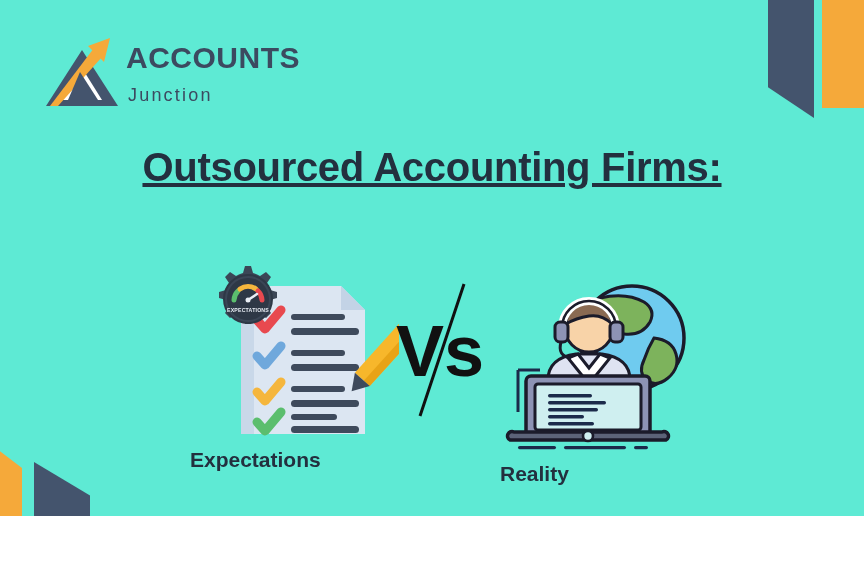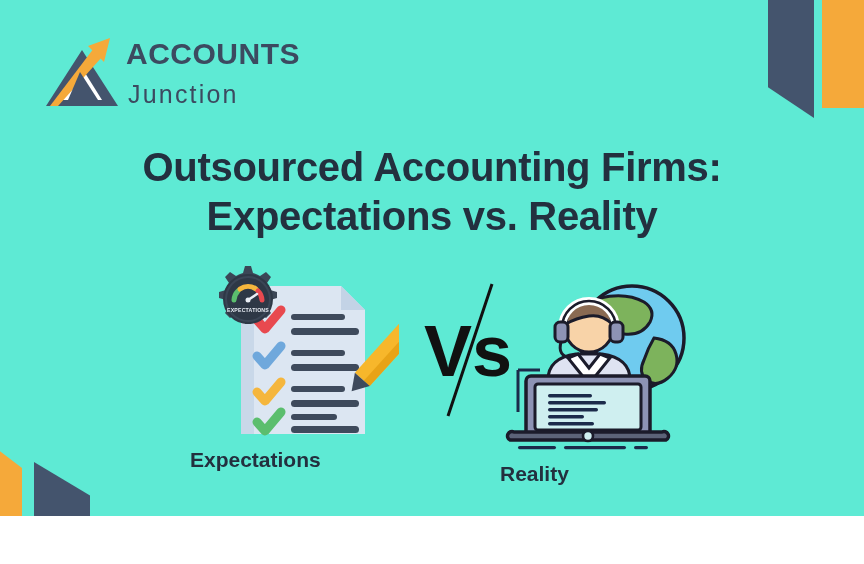--- a/index.html
+++ b/index.html
@@ -70,41 +70,42 @@
     line-height: 1;
   }
   .logo-top {
     font-size: 30px;
     font-weight: bold;
     color: #3C4A60;
     letter-spacing: 0.5px;
     display: block;
   }
   .logo-bottom {
-    font-size: 25px;
+    font-size: 18px;
     font-weight: 400;
     color: #3C4A60;
     letter-spacing: 2.2px;
     display: block;
     margin-top: 13px;
     margin-left: 2px;
   }
 
   
   .title {
     position: absolute;
     left: 0;
     top: 143px;
     width: 864px;
     text-align: center;
     color: #23303F;
     font-size: 40px;
     font-weight: bold;
     line-height: 1.22;
     letter-spacing: -0.3px;
+    text-decoration: underline;
   }
   .title .line { display: block; }
 
   
   .compare {
     position: absolute;
     left: 0;
     top: 262px;
     width: 864px;
     height: 240px;
@@ -117,21 +118,21 @@
   .art { height: 182px; display:flex; align-items:center; justify-content:center; }
   .caption {
     font-size: 21px;
     font-weight: bold;
     color: #23303F;
     margin-top: 4px;
   }
 
   .vs-wrap {
     position: absolute;
-    left: 424px;
+    left: 396px;
     top: 18px;
     width: 96px;
     height: 140px;
   }
   .vs-wrap svg { display:block; }
 </style>
 </head>
 <body>
 
 <div class="canvas">
@@ -153,21 +154,20 @@
       </svg>
     </span>
     <span class="logo-words">
       <span class="logo-top">ACCOUNTS</span>
       <span class="logo-bottom">Junction</span>
     </span>
   </div>
 
   <div class="title">
     <span class="line">Outsourced Accounting Firms:</span>
-    <span class="line">Expectations vs. Reality</span>
   </div>
 
   <div class="compare">
 
     <div class="side side-left">
       <div class="art">
         <svg width="200" height="182" viewBox="0 0 200 182">
 
           <path d="M42 24 H142 L166 48 V172 H42 Z" fill="#DCE6F2"></path>
           <path d="M142 24 L166 48 H142 Z" fill="#C3D3E6"></path>

